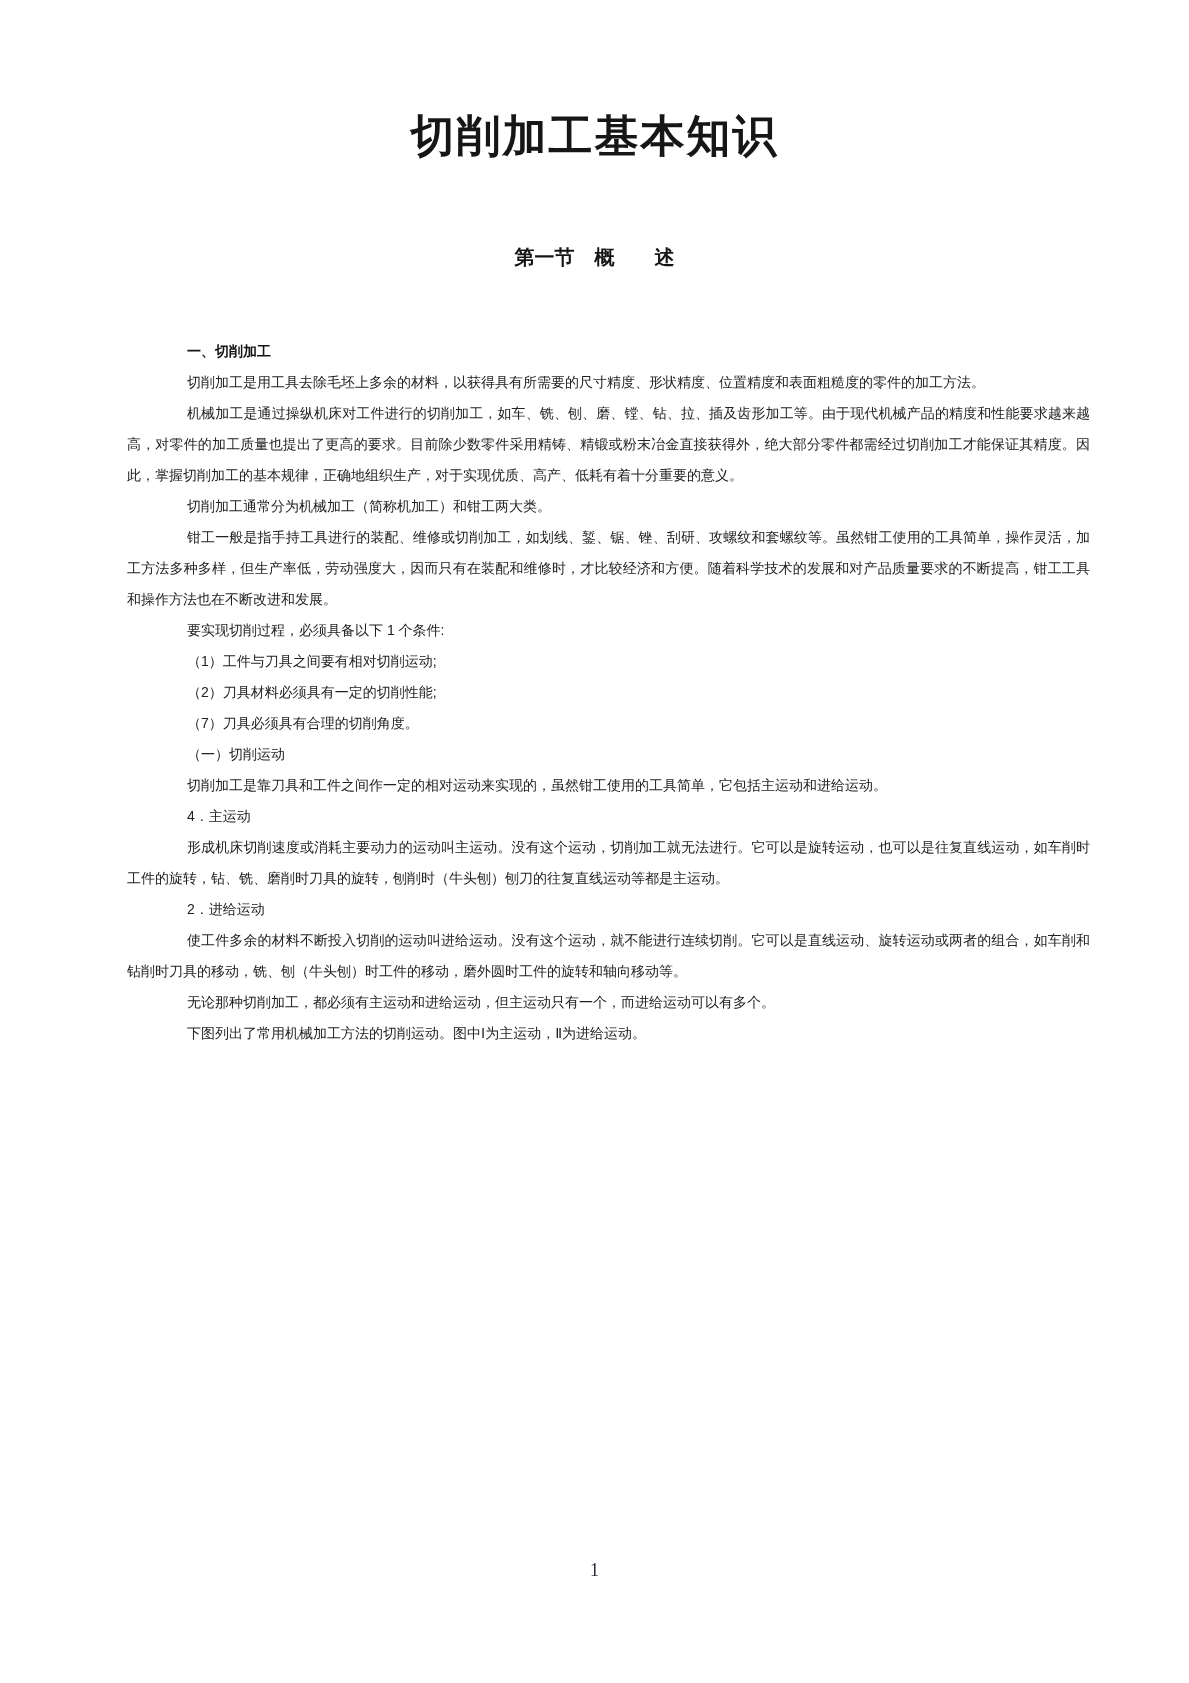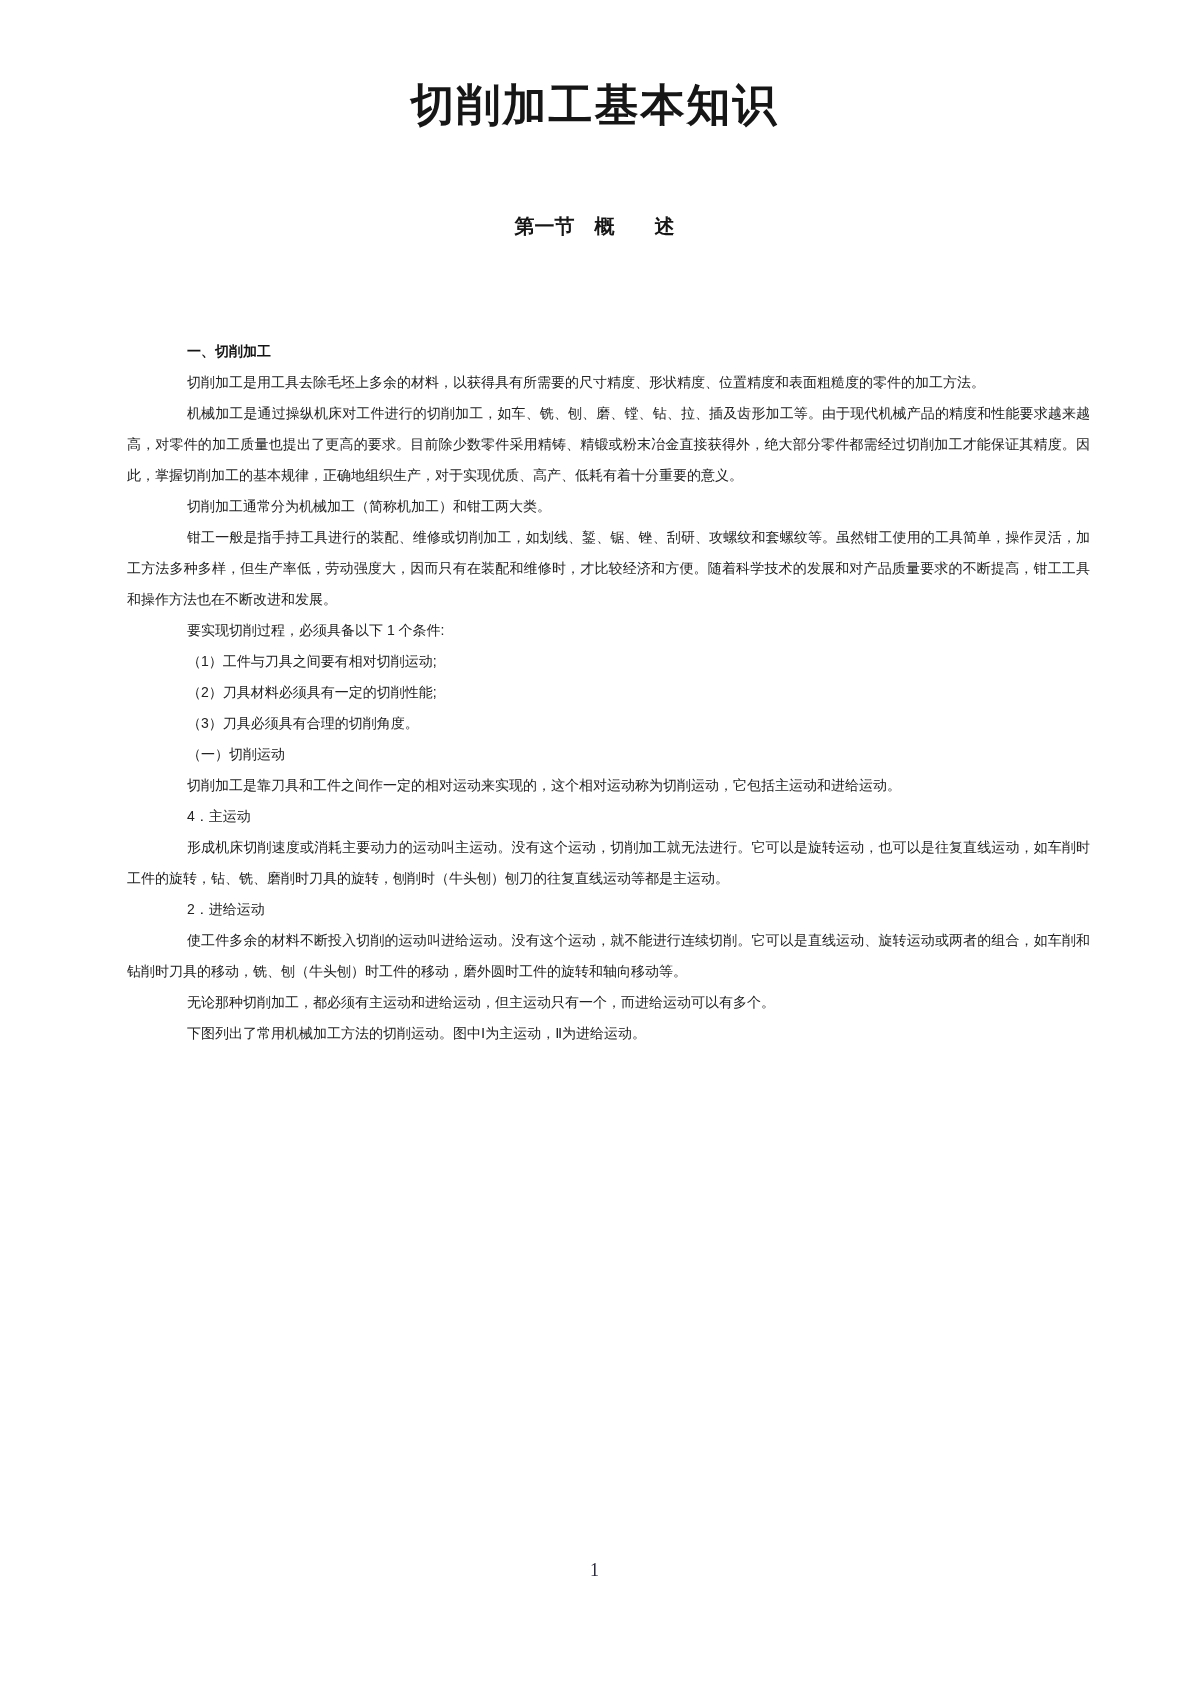--- a/index.html
+++ b/index.html
@@ -7,21 +7,21 @@
     position: relative;
     width: 1189px;
     height: 1683px;
     margin: 0 auto;
     background: #ffffff;
     overflow: hidden;
     color: #1f1f1f;
   }
   .doc-title {
     margin: 0;
-    padding-top: 77px;
+    padding-top: 108px;
     text-align: center;
     font-family: "Liberation Serif", "DejaVu Serif", serif;
     font-weight: 600;
     font-size: 44px;
     line-height: 1.3;
     color: #161616;
     letter-spacing: 2px;
   }
   .section-heading {
     margin: 0;
@@ -76,23 +76,23 @@
 
   <div class="body-block">
     <p class="h2 indent">一、切削加工</p>
     <p class="para">切削加工是用工具去除毛坯上多余的材料，以获得具有所需要的尺寸精度、形状精度、位置精度和表面粗糙度的零件的加工方法。</p>
     <p class="para">机械加工是通过操纵机床对工件进行的切削加工，如车、铣、刨、磨、镗、钻、拉、插及齿形加工等。由于现代机械产品的精度和性能要求越来越高，对零件的加工质量也提出了更高的要求。目前除少数零件采用精铸、精锻或粉末冶金直接获得外，绝大部分零件都需经过切削加工才能保证其精度。因此，掌握切削加工的基本规律，正确地组织生产，对于实现优质、高产、低耗有着十分重要的意义。</p>
     <p class="para">切削加工通常分为机械加工（简称机加工）和钳工两大类。</p>
     <p class="para">钳工一般是指手持工具进行的装配、维修或切削加工，如划线、錾、锯、锉、刮研、攻螺纹和套螺纹等。虽然钳工使用的工具简单，操作灵活，加工方法多种多样，但生产率低，劳动强度大，因而只有在装配和维修时，才比较经济和方便。随着科学技术的发展和对产品质量要求的不断提高，钳工工具和操作方法也在不断改进和发展。</p>
     <p class="para">要实现切削过程，必须具备以下 1 个条件:</p>
     <p class="para">（1）工件与刀具之间要有相对切削运动;</p>
     <p class="para">（2）刀具材料必须具有一定的切削性能;</p>
-    <p class="para">（3）刀具必须具有合理的切削角度。</p>
+    <p class="para">（7）刀具必须具有合理的切削角度。</p>
     <p class="para">（一）切削运动</p>
-    <p class="para">切削加工是靠刀具和工件之间作一定的相对运动来实现的，这个相对运动称为切削运动，它包括主运动和进给运动。</p>
+    <p class="para">切削加工是靠刀具和工件之间作一定的相对运动来实现的，虽然钳工使用的工具简单，它包括主运动和进给运动。</p>
     <p class="para">4．主运动</p>
     <p class="para">形成机床切削速度或消耗主要动力的运动叫主运动。没有这个运动，切削加工就无法进行。它可以是旋转运动，也可以是往复直线运动，如车削时工件的旋转，钻、铣、磨削时刀具的旋转，刨削时（牛头刨）刨刀的往复直线运动等都是主运动。</p>
     <p class="para">2．进给运动</p>
     <p class="para">使工件多余的材料不断投入切削的运动叫进给运动。没有这个运动，就不能进行连续切削。它可以是直线运动、旋转运动或两者的组合，如车削和钻削时刀具的移动，铣、刨（牛头刨）时工件的移动，磨外圆时工件的旋转和轴向移动等。</p>
     <p class="para">无论那种切削加工，都必须有主运动和进给运动，但主运动只有一个，而进给运动可以有多个。</p>
     <p class="para">下图列出了常用机械加工方法的切削运动。图中Ⅰ为主运动，Ⅱ为进给运动。</p>
   </div>
 
   <div class="page-number">1</div>
 

